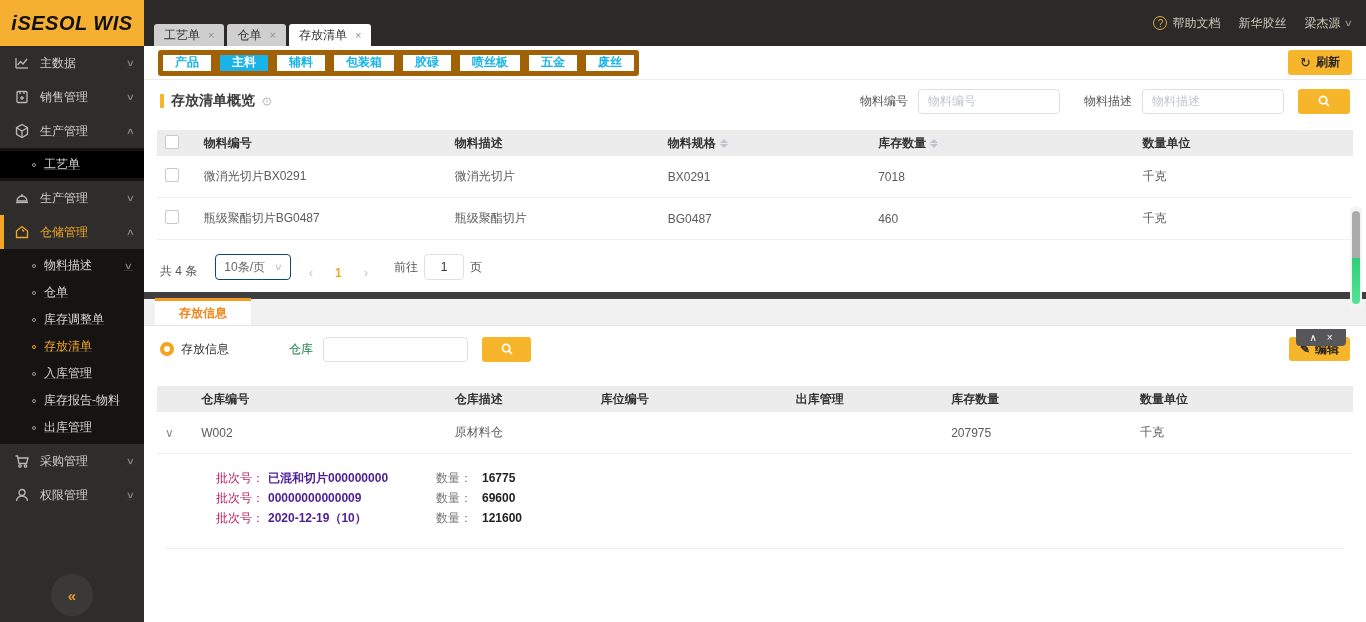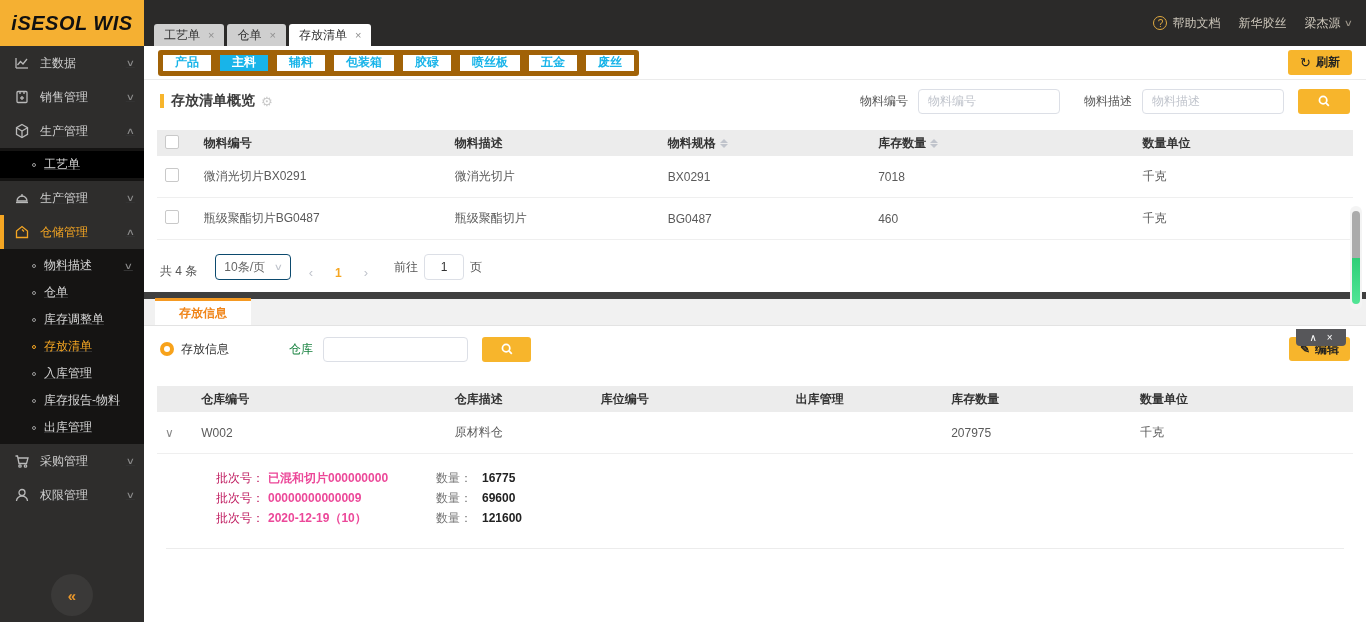--- a/index.html
+++ b/index.html
@@ -107,21 +107,21 @@
   .wh-label { color:#15803d; margin-right:10px; }
   .detail-filter input { width:145px; height:25px; border:1px solid #dcdfe6; border-radius:4px; padding:0 9px; font-size:12px; outline:none; }
   .detail-filter .search-btn { margin-left:14px; width:49px; }
   .edit-btn { margin-left:auto; height:24px; background:#f7b52c; border:none; border-radius:3px; padding:0 11px;
     display:flex; align-items:center; gap:5px; color:#222; font-size:12px; font-weight:bold; cursor:pointer; }
   .detail-grid-wrap { padding:18px 11px 0; }
   table.grid td.expander { color:#8a8a8a; }
   .batches { padding:14px 0 20px 50px; border-bottom:1px solid #ececec; margin:0 11px; }
   .batch-line { display:flex; line-height:20px; }
   .batch-line .bl { color:#be185d; width:52px; }
-  .batch-line .bv { color:#ec4899; font-weight:bold; width:168px; }
+  .batch-line .bv { color:#4c1d95; font-weight:bold; width:168px; }
   .batch-line .ql { color:#777; width:46px; }
   .batch-line .qv { color:#222; font-weight:bold; }
 
   
   .scroll-track { position:absolute; right:4px; top:160px; width:12px; height:104px; background:#f4f4f4; border-radius:6px; }
   .scroll-thumb { position:absolute; right:6px; top:165px; width:8px; height:93px; border-radius:4px; overflow:hidden; cursor:grab; }
   .scroll-thumb .g1 { height:50%; background:#ababab; }
   .scroll-thumb .g2 { height:50%; background:linear-gradient(#2ecf77,#52e596); }
 
   .mag { width:14px; height:14px; }

